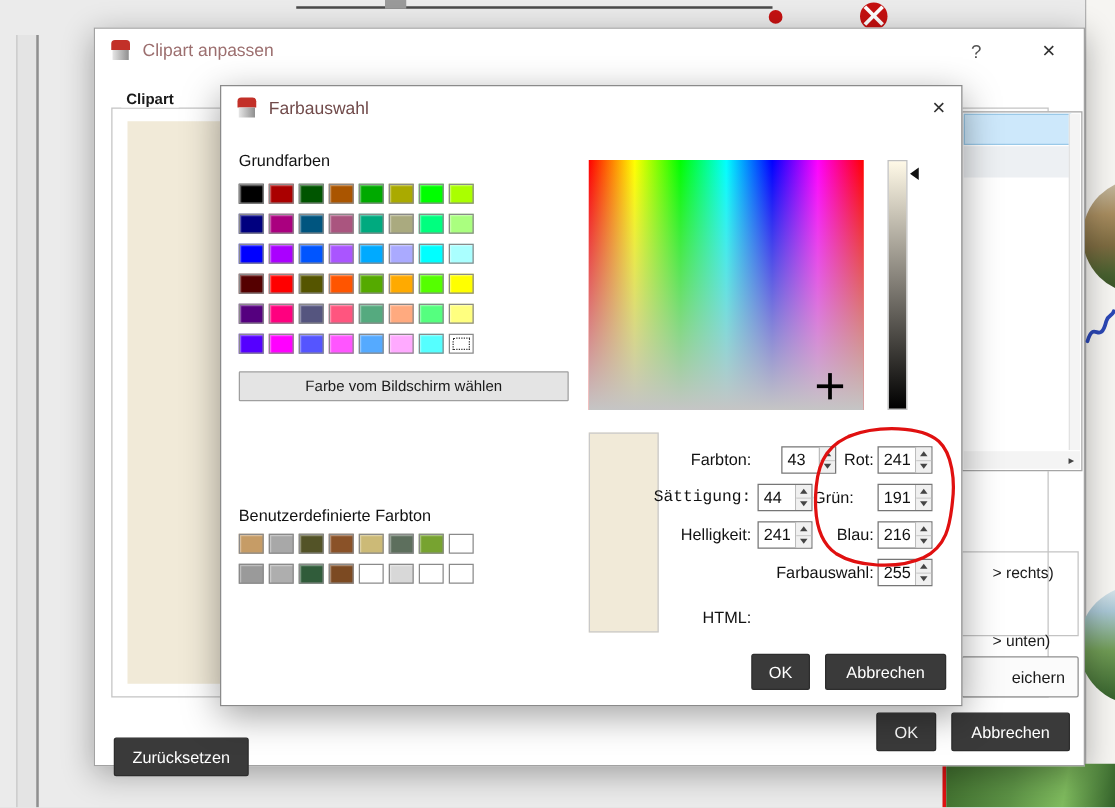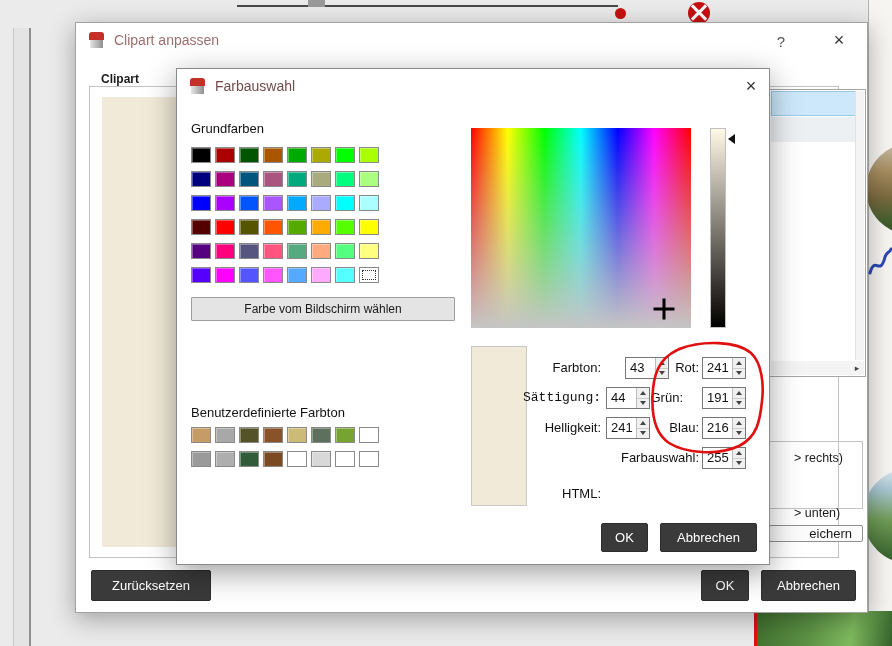--- a/index.html
+++ b/index.html
@@ -143,23 +143,23 @@
       <div class="hscroll">
         <span class="arr">▸</span>
       </div>
     </div>
 
     <div class="groupbox" style="left:693px; top:418px; width:94px; height:68px;">
       <span class="opt-line" style="top:9px;">&gt; rechts)</span>
       <span class="opt-line" style="top:33px;margin-top:31px;">&gt; unten)</span>
     </div>
 
-    <div class="btn-white" style="left:693px; top:502px; width:94px; height:17px; justify-content:flex-end; padding-right:10px;">eichern</div>
-
-    <div class="btn-dark" style="left:15px; top:547px; width:120px; height:31px;">Zurücksetzen</div>
+    <div class="btn-white" style="left:693px; top:502px; width:94px; height:33px; justify-content:flex-end; padding-right:10px;">eichern</div>
+
+    <div class="btn-dark" style="left:15px; top:567px; width:108px; height:31px;">Zurücksetzen</div>
     <div class="btn-dark" style="left:625px; top:547px; width:48px; height:31px;">OK</div>
     <div class="btn-dark" style="left:685px; top:547px; width:95px; height:31px;">Abbrechen</div>
   </div>
 
   <div class="dlg dlg-color">
     <div class="titlebar">
       <span class="dlg-icon">
           <span class="roof"></span>
           <span class="bodyp"></span>
         </span>

